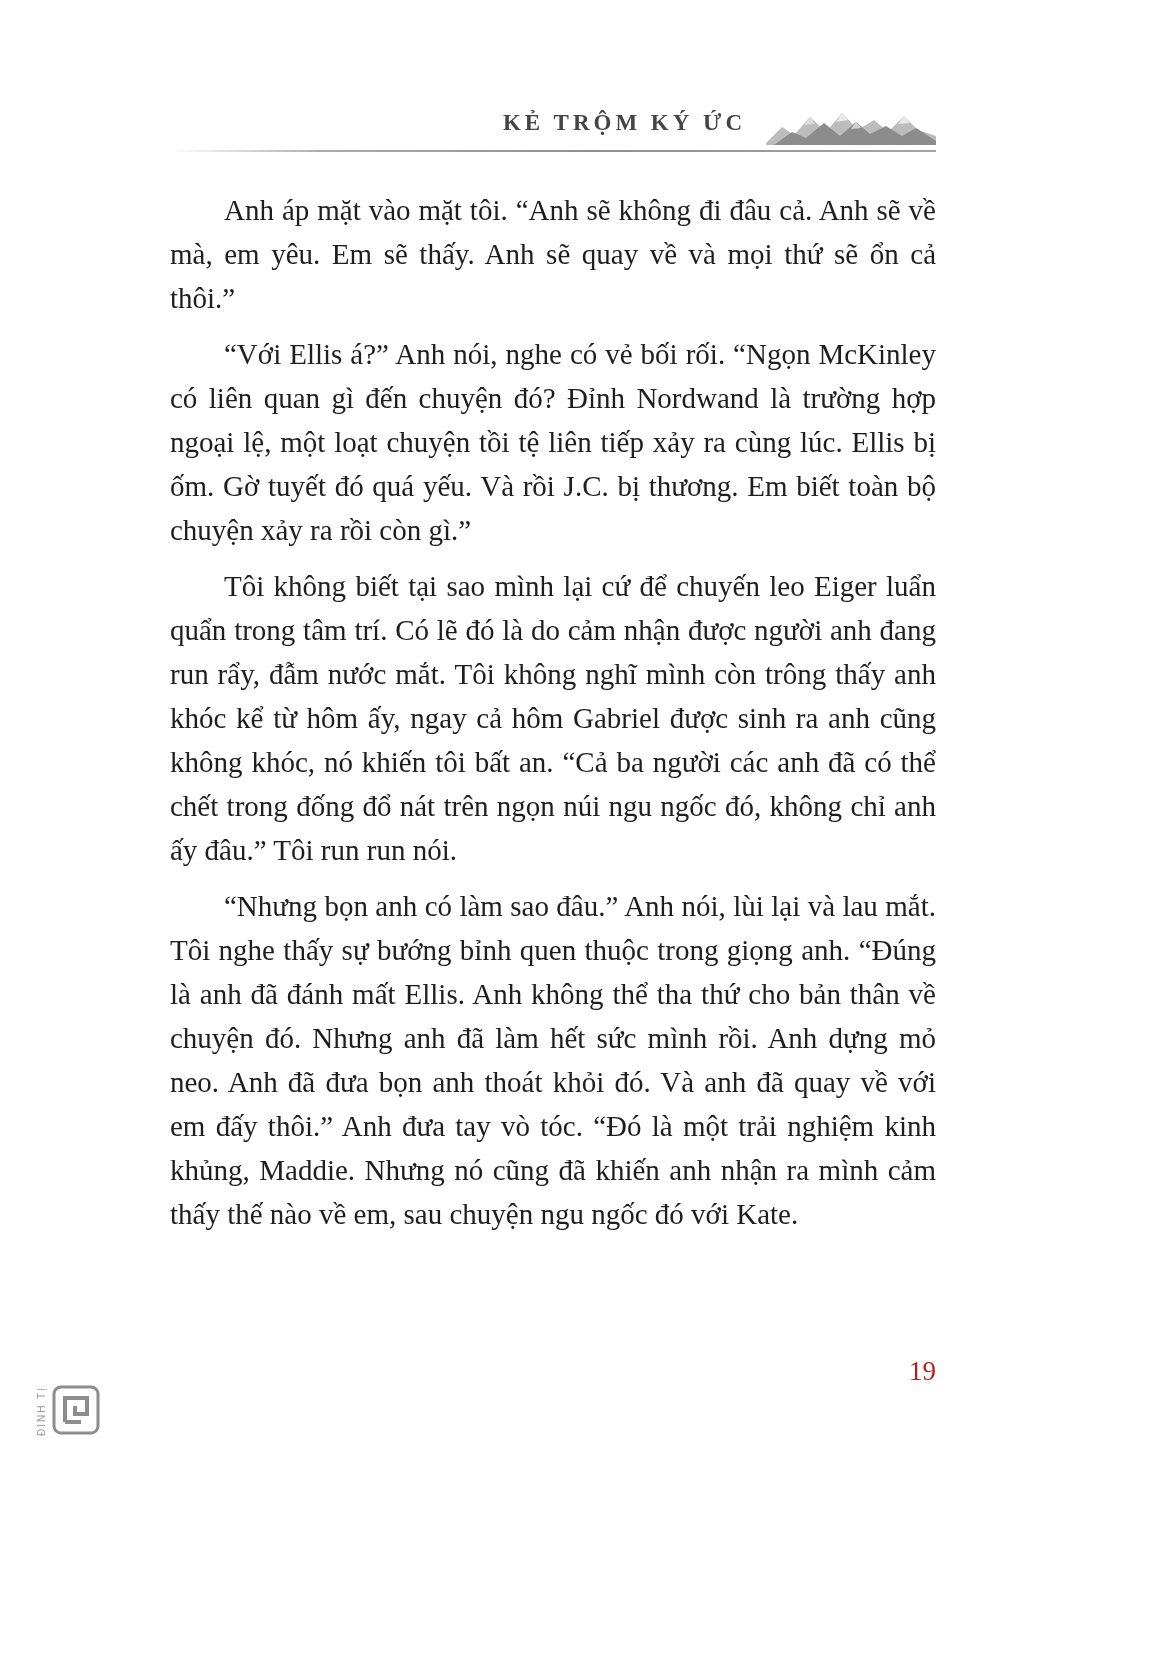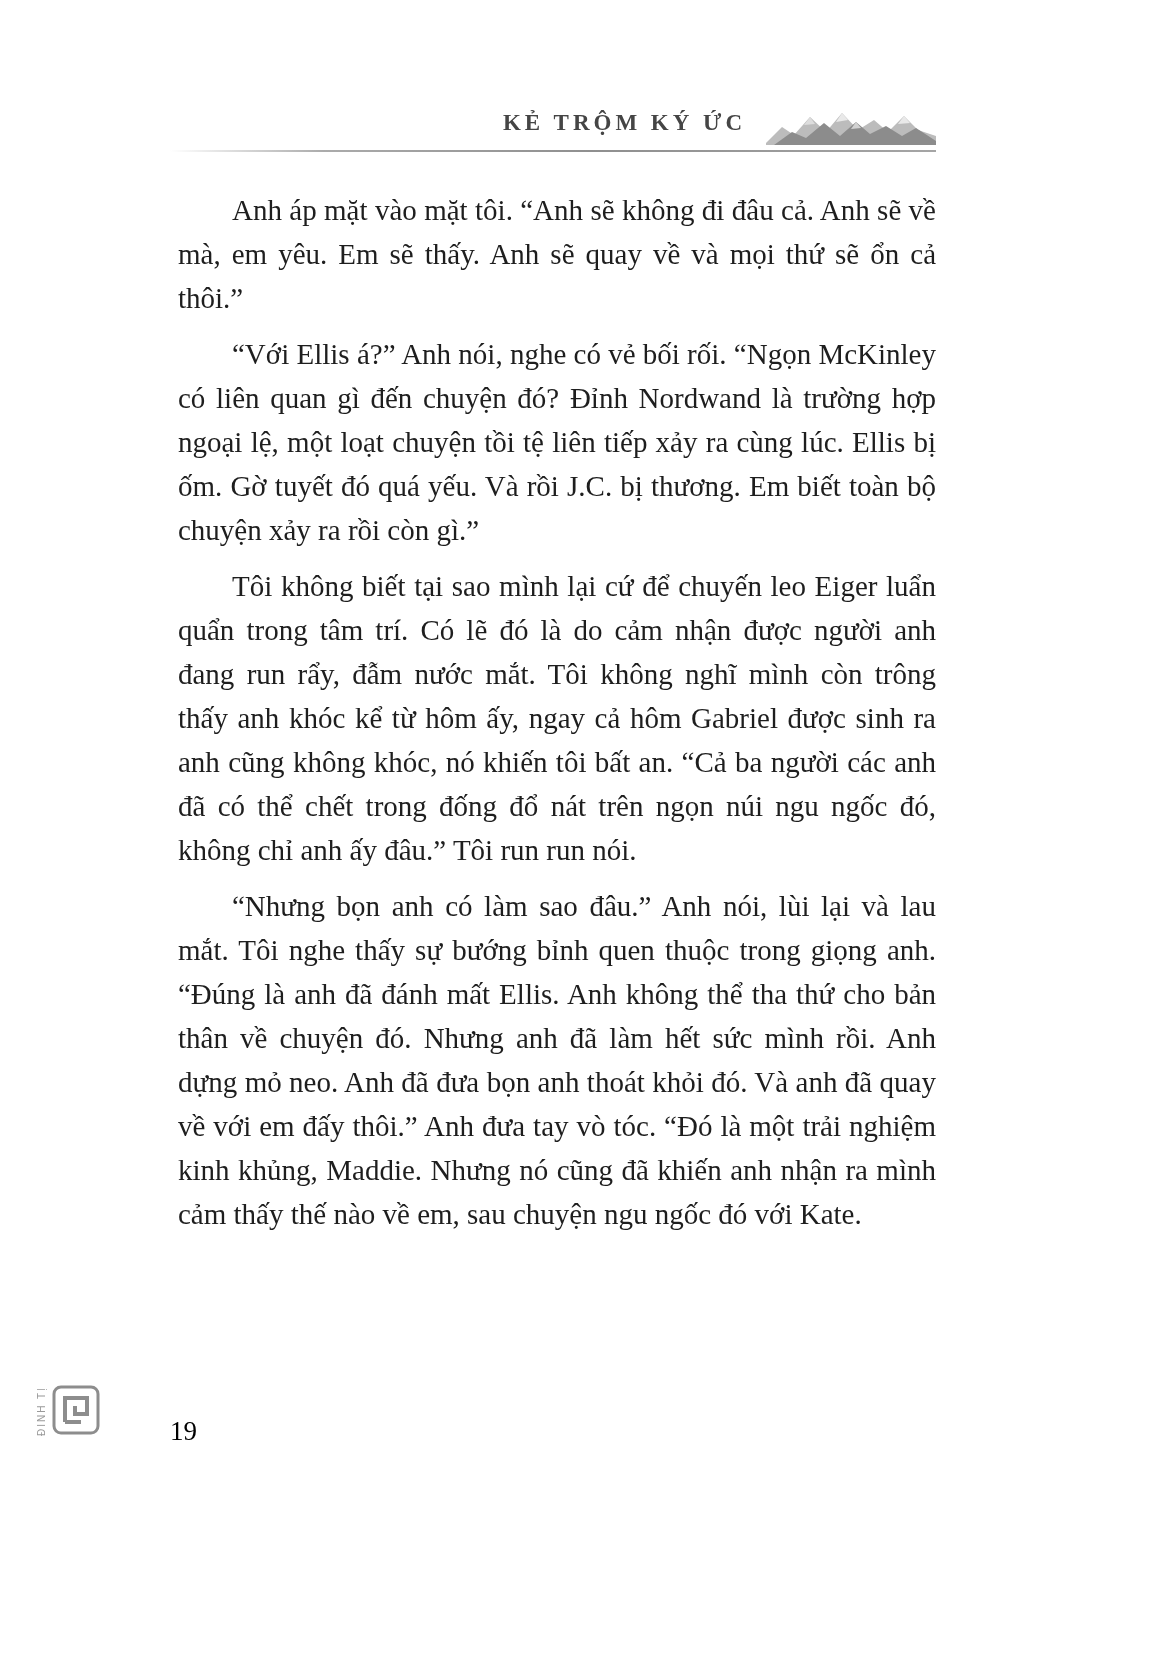--- a/index.html
+++ b/index.html
@@ -45,32 +45,32 @@
       #a5a5a5 100%);
   }
   .content {
     margin-top: 36px;
     font-size: 29px;
     line-height: 44px;
     text-align: justify;
     color: #1e1e1e;
   }
   .content p {
-    margin: 0 0 12px 8px;
+    margin: 0 0 12px 0;
     text-indent: 54px;
   }
   .content p:last-child { margin-bottom: 0; }
   .page-number {
     position: absolute;
     left: 170px;
     width: 766px;
-    top: 1416px;
-    text-align: left;
+    top: 1356px;
+    text-align: right;
     font-size: 27px;
-    color: #000000;
+    color: #b91c1c;
   }
   .logo {
     position: absolute;
     left: 36px;
     top: 1384px;
     display: flex;
     align-items: flex-end;
     gap: 4px;
   }
   .logo-text {

